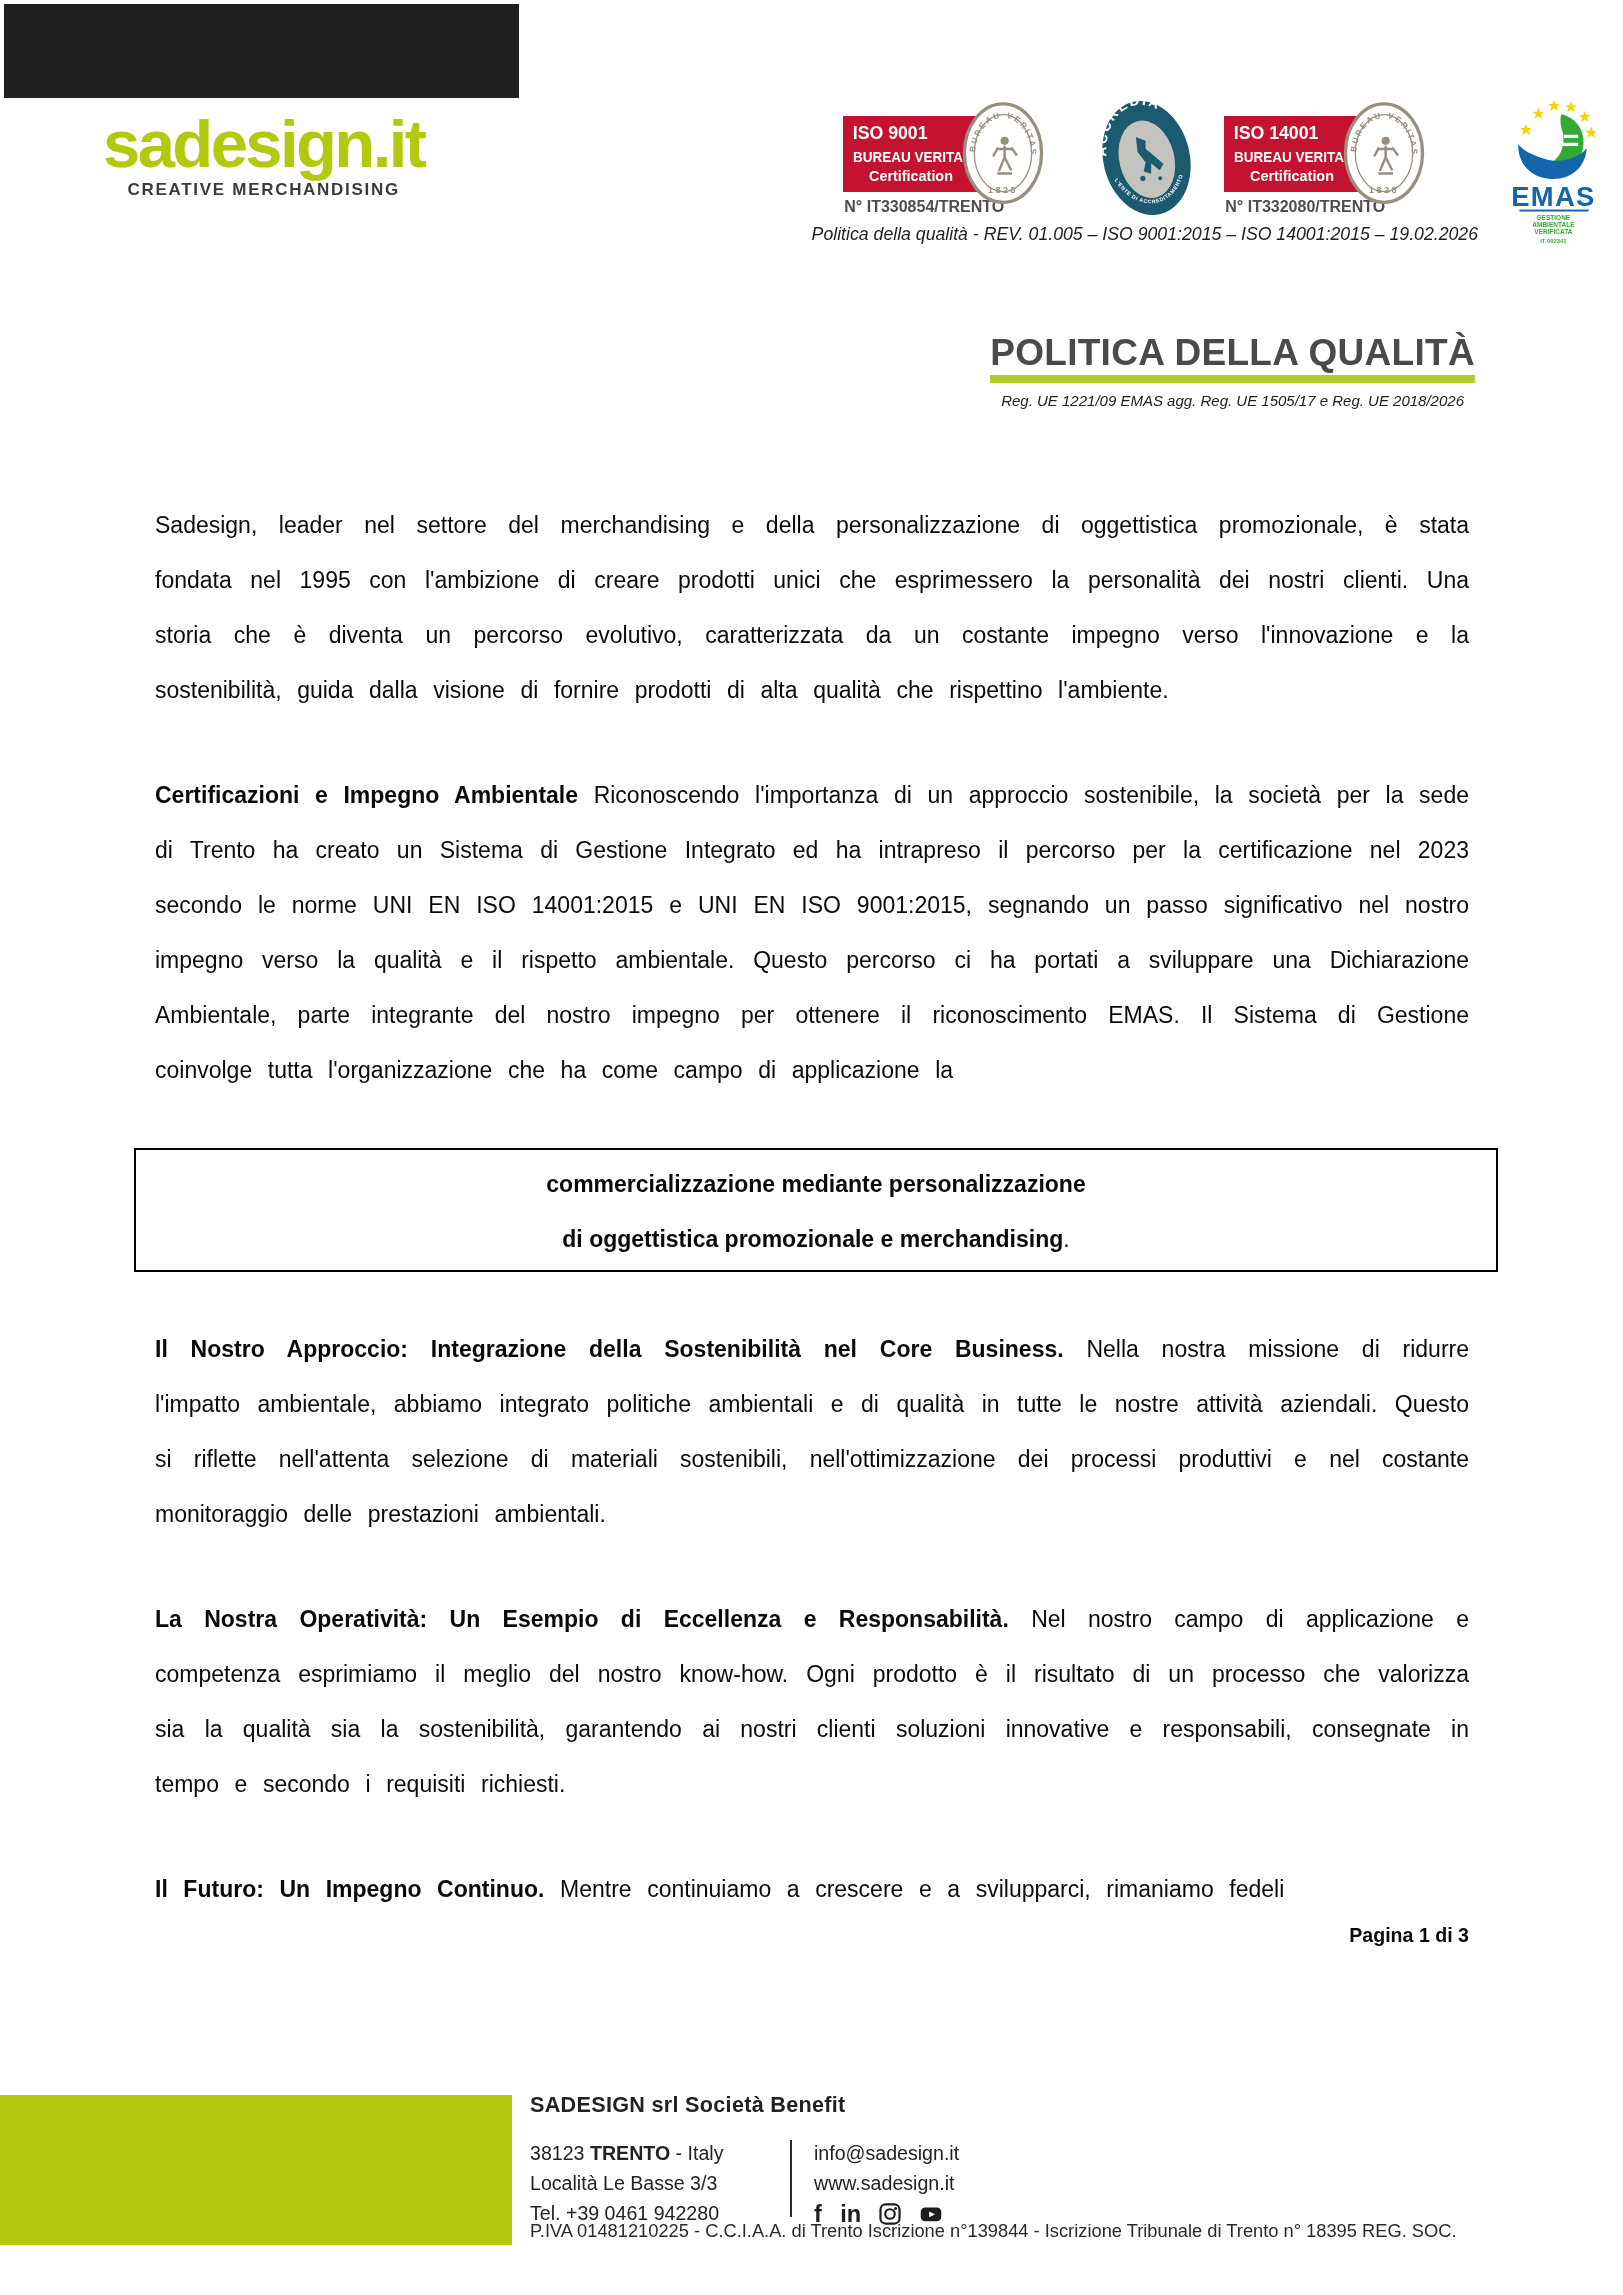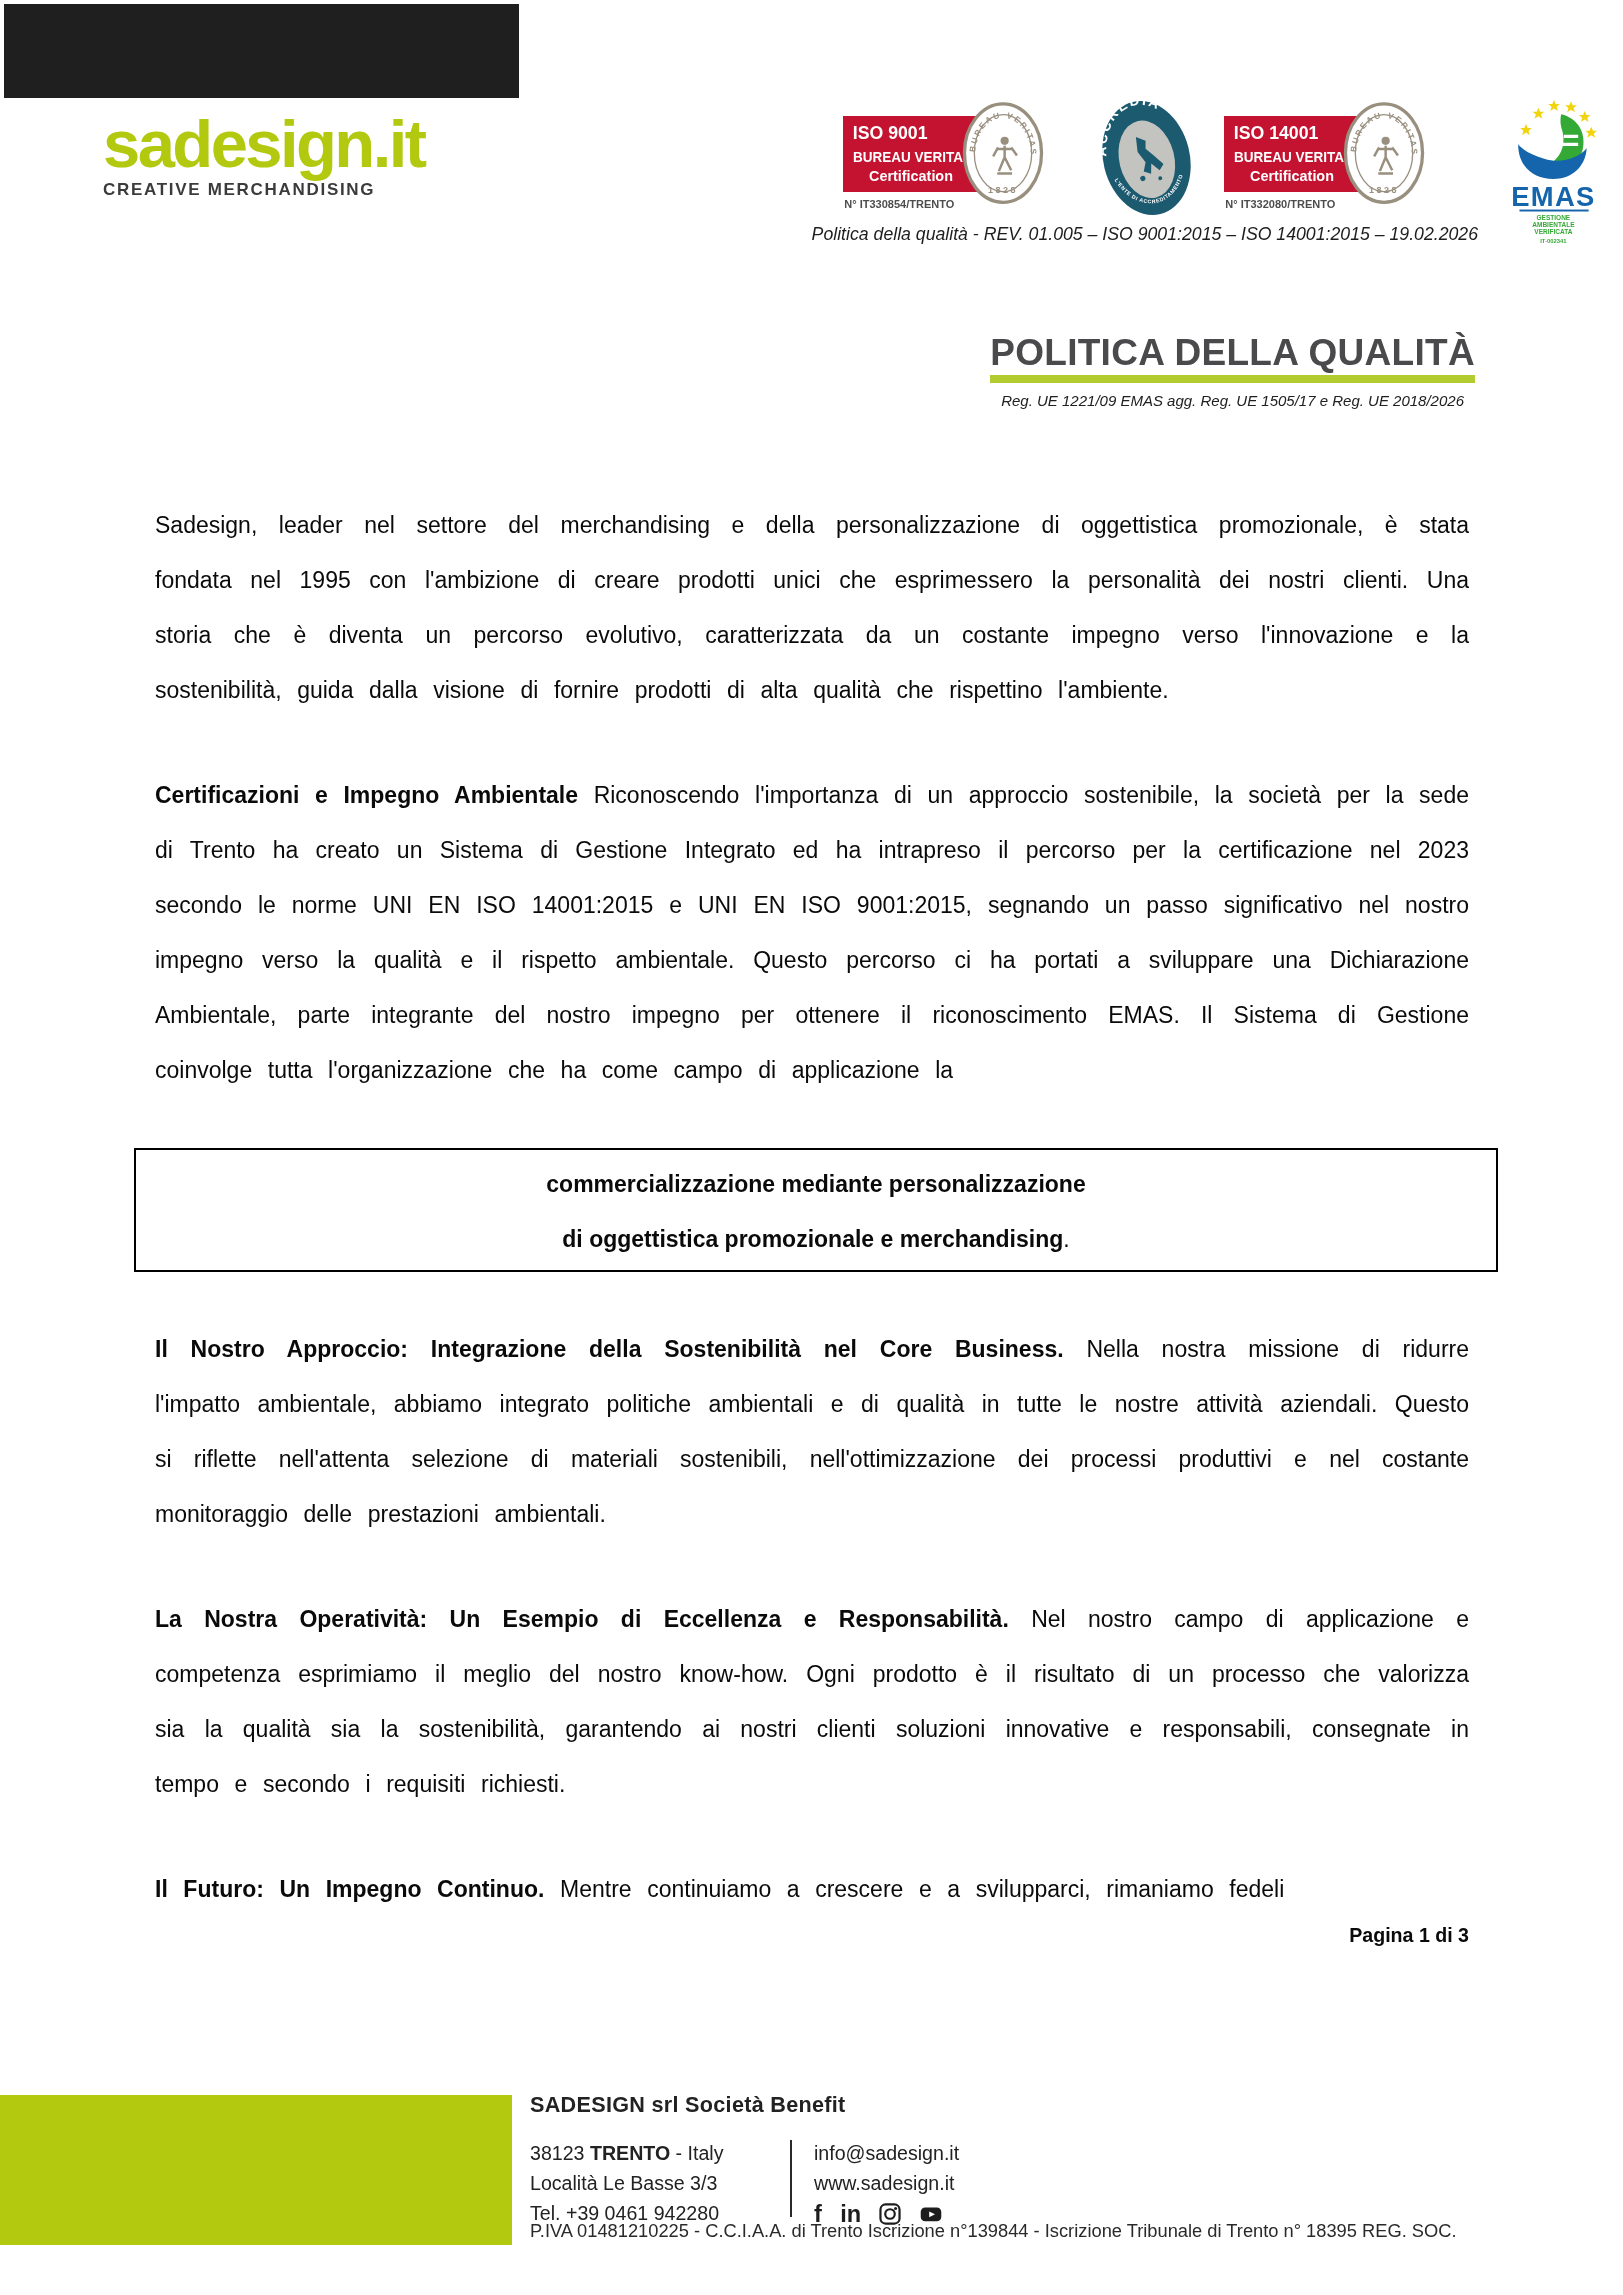--- a/index.html
+++ b/index.html
@@ -5,29 +5,29 @@
   html,body{margin:0;padding:0;background:#888;}
   .page{
     position:relative; width:1623px; height:2295px; background:#ffffff;
     font-family:"Liberation Sans", sans-serif; color:#0a0a0a; overflow:hidden;
     margin:0 auto;
   }
   
   .black-block{position:absolute; left:3.9px; top:3.9px; width:515px; height:94px; background:#1f1f1f;}
   .logo{position:absolute; left:103px; top:110px;}
   .logo-text{font-size:67px; font-weight:bold; color:#b2c90f; letter-spacing:-2.6px; line-height:1;}
-  .logo-tagline{font-size:17px; font-weight:bold; color:#3b3b3b; letter-spacing:1.7px; margin-top:2.6px;}
+  .logo-tagline{font-size:17px; font-weight:bold; color:#3b3b3b; letter-spacing:1.7px; margin-top:2.6px;text-align:center;}
 
   .cert-row{position:absolute; left:0; top:0; width:1623px; height:262px;}
   .bv-badge{position:absolute; width:203px; height:118px;}
   .bv-red{position:absolute; left:0; top:15px; width:178px; height:76px; background:#c41330;}
   .bv-iso{position:absolute; left:9.8px; top:7.2px; font-size:17.7px; font-weight:bold; color:#fff;}
   .bv-org{position:absolute; left:9.8px; top:32px; font-size:15px; font-weight:bold; color:#fff; white-space:nowrap; display:inline-block; transform:scaleX(.9); transform-origin:left;}
   .bv-cert{position:absolute; left:26px; top:52px; font-size:14.4px; font-weight:bold; color:#fff;}
-  .bv-num{position:absolute; left:1.3px; top:97px; font-size:11px; font-weight:bold; color:#4d4d4d; white-space:nowrap;}
+  .bv-num{position:absolute; left:1.3px; top:97px; font-size:16px; font-weight:bold; color:#4d4d4d; white-space:nowrap;}
   .bv-seal{position:absolute; left:119px; top:0;}
   .accredia{position:absolute;}
   .emas{position:absolute;}
 
   .rev-line{position:absolute; right:145px; top:224px; font-size:17.7px; font-style:italic; color:#1e1e1e; white-space:nowrap;}
 
   
   .title-block{position:absolute; right:148px; top:334px; text-align:center;}
   .doc-title{font-size:37px; font-weight:bold; color:#4a4a4c; letter-spacing:0.3px; line-height:1.05; margin:0; white-space:nowrap;}
   .title-underline{height:7.9px; background:#b2cb2e; margin-top:2px;}

